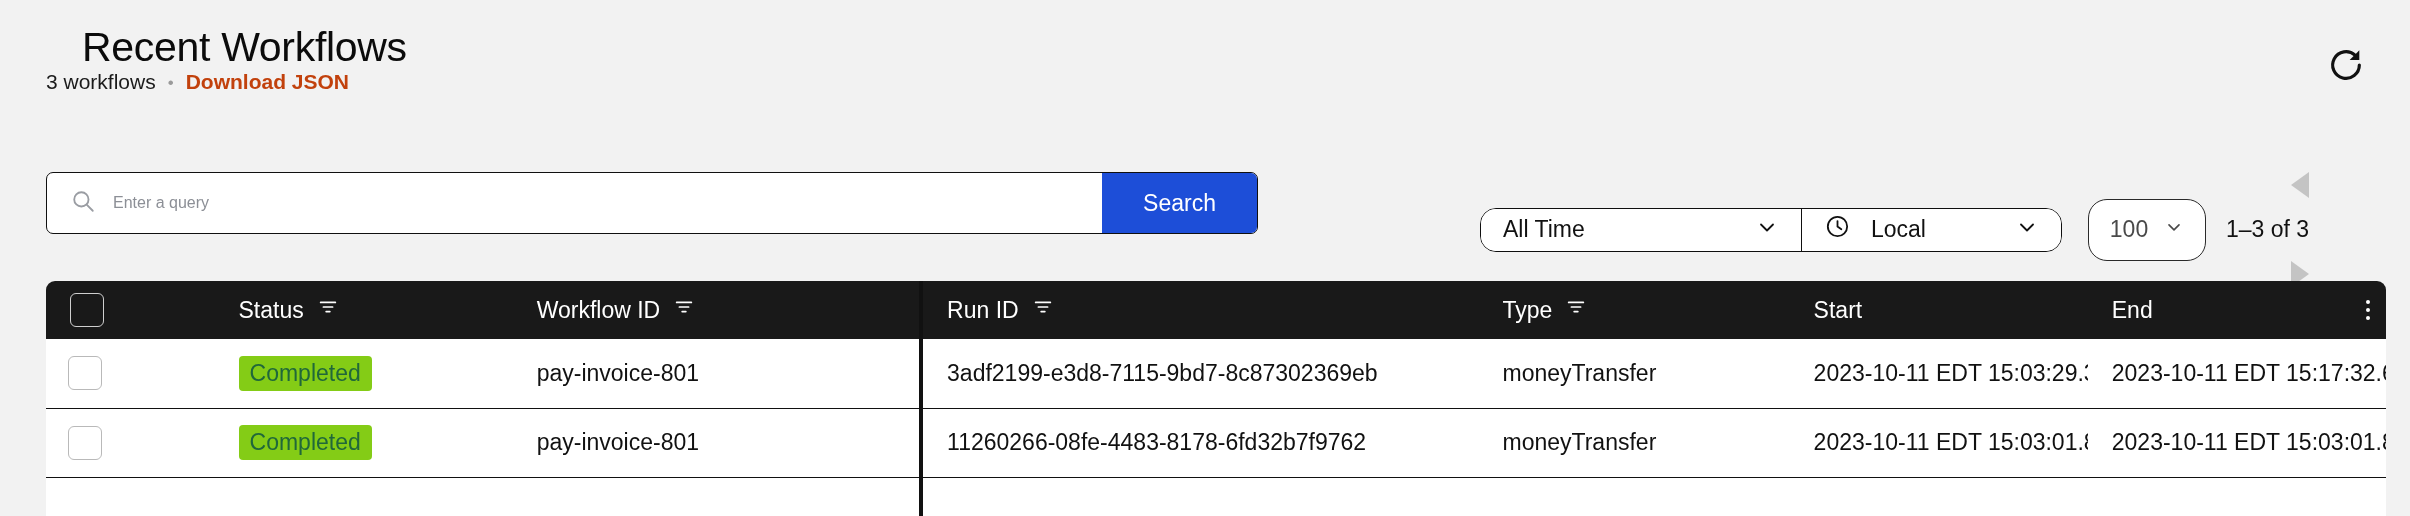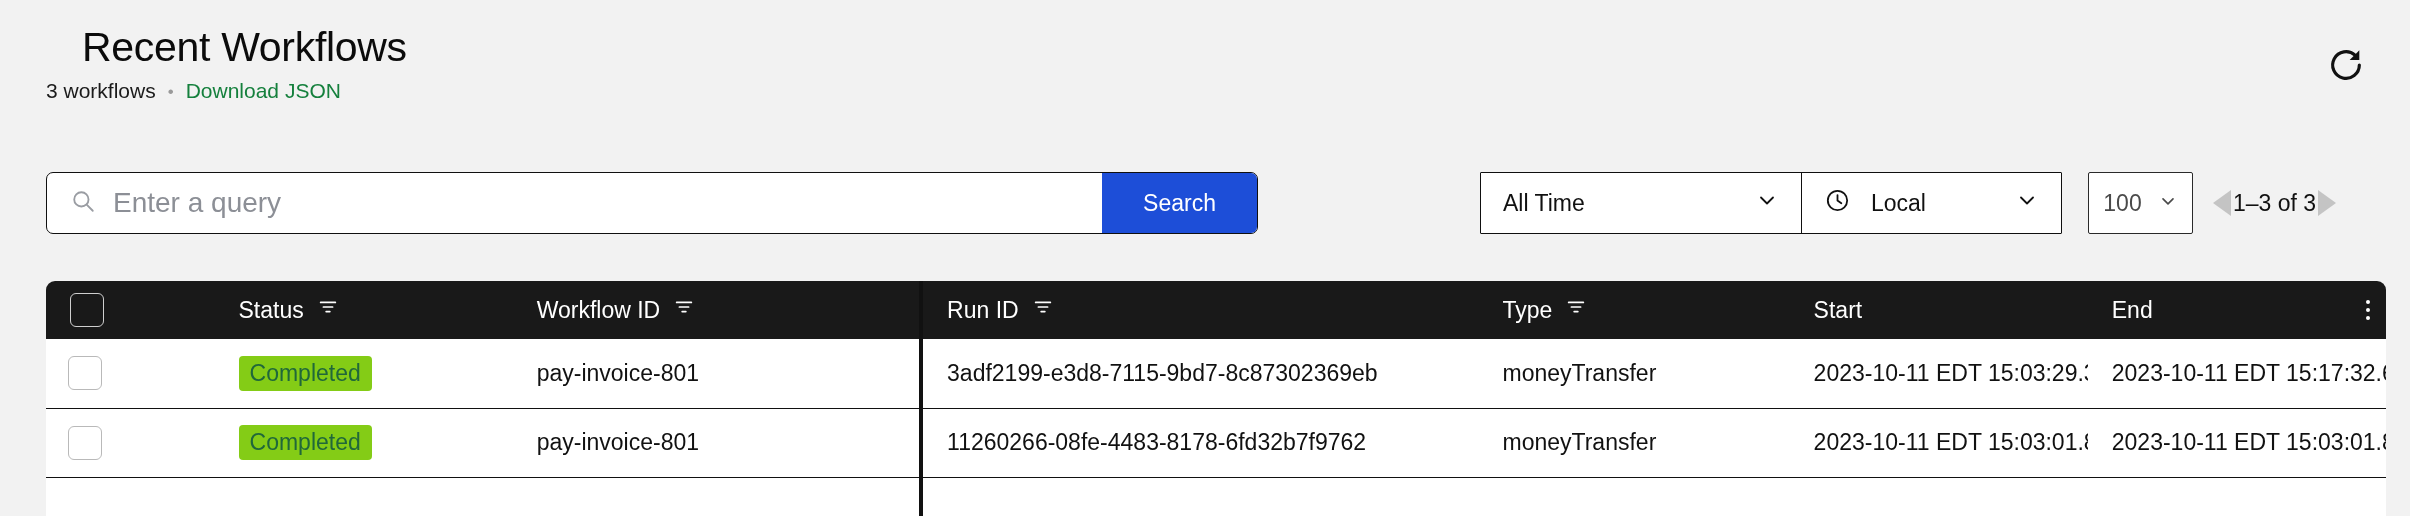--- a/index.html
+++ b/index.html
@@ -11,73 +11,73 @@
   }
   .page { position: relative; width: 2410px; height: 516px; background: #f2f2f2; }
 
   
   .hdr { position: absolute; left: 46px; top: 24px; }
   .page-title {
     font-size: 41px; font-weight: 400; color: #0b0b0b;
     letter-spacing: -0.3px; line-height: 46px; margin-left: 36px;
   }
   .sub {
-    margin-top: 9px; display: flex; align-items: center; gap: 12px;
+    display: flex; align-items: center; gap: 12px;
     font-size: 21px; color: #1b1b1b; line-height: 24px;
   }
   .sub .dot { color: #9a9a9a; font-size: 17px; line-height: 17px; }
-  .dl-link { color: #15803d; font-weight: 400; cursor: pointer; }
+  .dl-link { color: #c2410c; font-weight: 700; cursor: pointer; }
 
   .refresh-btn {
     position: absolute; right: 42px; top: 44px;
     width: 44px; height: 44px; display: flex;
     align-items: center; justify-content: center; cursor: pointer;
     background: transparent; border: none;
   }
 
   
   .controls { position: absolute; left: 46px; top: 172px; display: flex; align-items: center; }
 
   .searchwrap {
     display: flex; align-items: center; width: 1212px; height: 62px;
     background: #fff; border: 1.5px solid #101010; border-radius: 7px; overflow: hidden;
   }
   .search-field { flex: 1; display: flex; align-items: center; gap: 17px; padding: 0 23px; height: 100%; }
   .search-input {
     border: none; outline: none; background: transparent;
-    font-family: "Liberation Sans", sans-serif; font-size: 28px; color: #111;
+    font-family: "Liberation Sans", sans-serif; font-size: 16px; color: #111;
     width: 100%; height: 100%;
   }
   .search-input::placeholder { color: #8c8f96; }
   .search-btn {
     height: 100%; min-width: 155px; background: #1d4ed8; color: #fff;
     border: none; font-family: "Liberation Sans", sans-serif; font-size: 23px;
     cursor: pointer; display: flex; align-items: center; justify-content: center;
   }
 
   .rightctl { position: absolute; left: 1480px; top: 172px; display: flex; align-items: center; }
   .seg {
-    display: flex; align-items: flex-start; height: 62px;
-    background: #fff; border: 1.5px solid #0f0f0f; border-radius: 1px; overflow: hidden;
+    display: flex; align-items: flex-start; height: 44px;
+    background: #fff; border: 1.5px solid #0f0f0f; border-radius: 16px; overflow: hidden;
   }
   .seg-item {
     display: flex; align-items: center; height: 100%; gap: 14px;
     padding: 0 22px; font-size: 23px; color: #111; cursor: pointer; background: #fff;
   }
   .seg-item.time { width: 320px; justify-content: space-between; }
   .seg-item.tz { width: 260px; justify-content: space-between; border-left: 1.5px solid #0f0f0f; }
   .tz-left { display: flex; align-items: center; gap: 20px; }
 
   .pagesize {
     margin-left: 26px; display: flex; align-items: center; justify-content: center; gap: 16px;
-    width: 105px; height: 62px; background: #fff;
-    border: 1.5px solid #2a2a2a; border-radius: 2px; cursor: pointer;
+    width: 118px; height: 62px; background: #fff;
+    border: 1.5px solid #2a2a2a; border-radius: 19px; cursor: pointer;
     font-size: 23px; color: #4a4a4a;
   }
-  .pager { margin-left: 20px; display: flex; align-items: flex-start; gap: 2px; }
+  .pager { margin-left: 20px; display: flex; align-items: flex-end; gap: 18px; flex-direction: column; }
   .pg-arrow { width: 0; height: 0; cursor: pointer; }
   .pg-prev { border-top: 13px solid transparent; border-bottom: 13px solid transparent; border-right: 18px solid #c4c4c4; }
   .pg-next { border-top: 13px solid transparent; border-bottom: 13px solid transparent; border-left: 18px solid #c4c4c4; }
   .pg-label { font-size: 23px; color: #111; font-weight: 400; white-space: nowrap; }
 
   
   .tablewrap {
     position: absolute; left: 46px; top: 281px; width: 2340px; height: 235px;
     overflow: hidden;
   }

